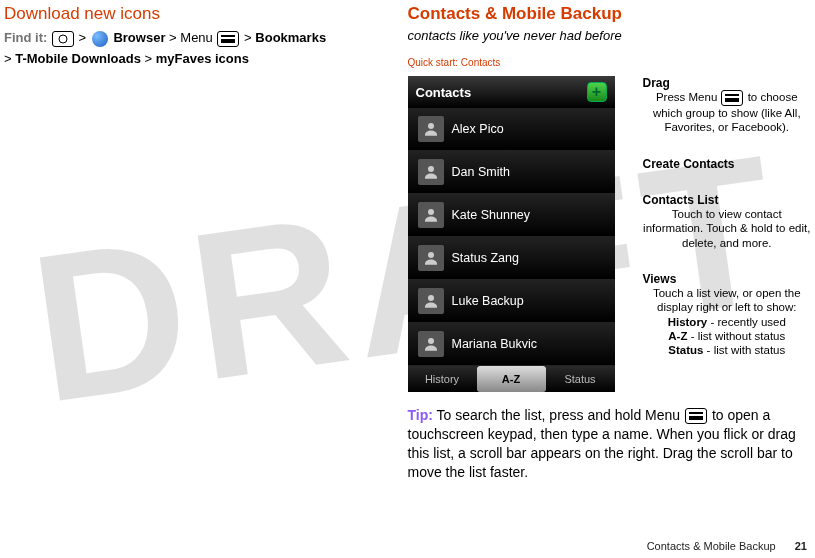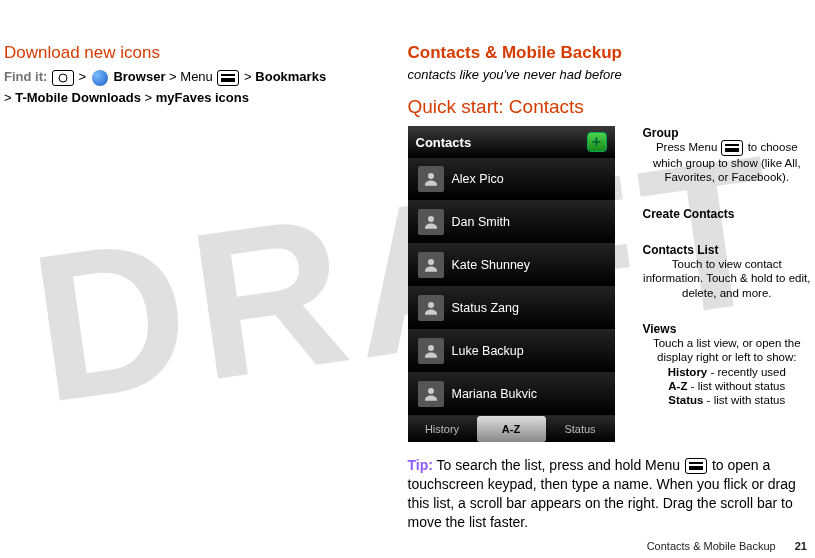--- a/index.html
+++ b/index.html
@@ -29,26 +29,25 @@
   }
   .page { position: relative; z-index: 1; display: flex; padding: 4px 4px 0 4px;}
   .col-left { width: 50%; padding-right: 20px;}
   .col-right { width: 50%; }
   .section-title {
     color: #d63b00;
     font-size: 17px;
     font-weight: normal;
     margin-bottom: 4px;
     font-family: Arial, sans-serif;
-    margin-top: 39px;
   }
   .section-title.bold { font-weight: bold; }
   .subheading {
     color: #d63b00;
-    font-size: 19px;
+    font-size: 10px;
     margin-top: 14px;
     margin-bottom: 7px;
   }
   .findit {
     color: #d63b00;
     font-weight: bold;
     font-size: 13px;
   }
   .findit-line { font-size: 13px; font-weight: bold; color:#000; line-height: 1.6;}
   .findit-line .findit { color:#737373;}
@@ -253,21 +252,21 @@
         </div>
         <div class="phone-tabs">
           <div class="phone-tab">History</div>
           <div class="phone-tab active">A-Z</div>
           <div class="phone-tab">Status</div>
         </div>
       </div>
 
       <div class="callouts">
         <div class="callout">
-          <div class="ct">Group</div>
+          <div class="ct">Drag</div>
           <div class="cb">
             <span>Press Menu </span><span class="icon-box icon-menu"></span><span> to choose which group to show (like All, Favorites, or Facebook).</span>
           </div>
         </div>
         <div class="callout">
           <div class="ct">Create Contacts</div>
         </div>
         <div class="callout">
           <div class="ct">Contacts List</div>
           <div class="cb">Touch to view contact information. Touch &amp; hold to edit, delete, and more.</div>

